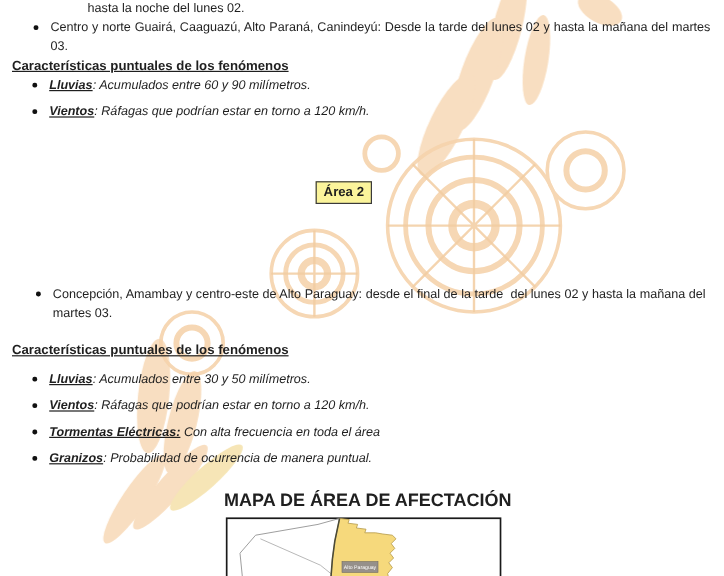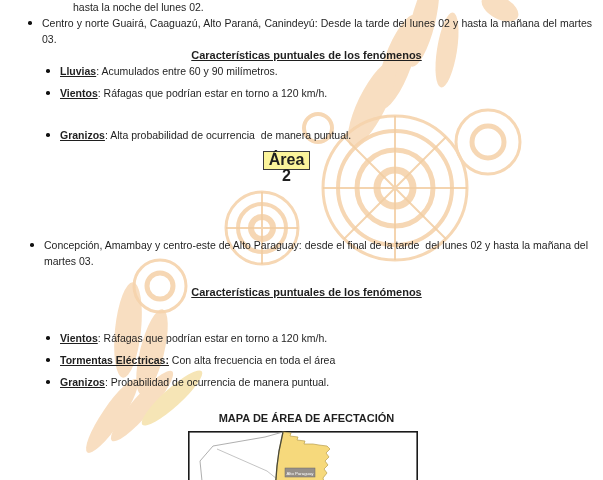--- a/index.html
+++ b/index.html
@@ -10,39 +10,39 @@
     color:#1f1f1f;font-size:10.5px;line-height:16px;
   }
   .layer{position:absolute;inset:0;}
   #watermark{z-index:0;}
   #content{z-index:1;}
   .abs{position:absolute;}
   .b{font-weight:normal;}
   .u{font-weight:bold;text-decoration:underline;}
   .pre{white-space:pre-wrap;}
   .heading{
-    left:10px;width:593px;text-align:center;
+    left:10px;width:593px;text-align:left;
     font-weight:bold;font-size:11px;text-decoration:underline;
   }
   .maptitle{
     left:10px;width:593px;text-align:center;
-    font-weight:bold;font-size:11px;
+    font-weight:bold;font-size:15px;
   }
   .bullet{padding-left:18px;}
   .dot{
     position:absolute;left:4px;top:6px;width:3.5px;height:3.5px;
     border-radius:50%;background:#111;
   }
   .dept{left:26px;width:544px;text-align:justify;}
-  .char-item{left:44px;width:540px;padding-left:16px;}
+  .char-item{left:25px;width:540px;padding-left:16px;font-style:italic;}
   .char-item .dot{left:2px;}
   .badge{
     left:263px;top:151px;width:47px;height:19px;
     background:#FBF49B;border:1.6px solid #3a3a3a;box-sizing:border-box;
-    text-align:center;font-weight:bold;font-size:16px;line-height:16px;
+    text-align:center;font-weight:bold;font-size:11px;line-height:16px;
   }
   #map-box{left:188px;top:431px;width:230px;height:160px;}
 </style>
 </head>
 <body>
 
 <svg id="watermark" class="layer" viewBox="0 0 603 480" xmlns="http://www.w3.org/2000/svg" aria-hidden="true">
   <g fill="#F8DBBA" opacity="0.9">
 
     <ellipse cx="423" cy="22" rx="12" ry="46" transform="rotate(14 423 22)"></ellipse>
@@ -91,35 +91,35 @@
   <div class="abs heading" style="top:47px;">Características puntuales de los fenómenos</div>
 
   <div class="abs char-item" style="top:63px;">
     <span class="dot"></span>
     <span class="u">Lluvias</span><span class="pre">: </span><span class="pre">Acumulados entre 60 y 90 milímetros.</span>
   </div>
   <div class="abs char-item" style="top:85px;">
     <span class="dot"></span>
     <span class="u">Vientos</span><span class="pre">: </span><span class="pre">Ráfagas que podrían estar en torno a 120 km/h.</span>
   </div>
-  <div class="abs char-item" style="top:127px;">
-    <span class="dot"></span>
-    <span class="u">Granizos</span><span class="pre">: </span><span class="pre">Alta probabilidad de ocurrencia  de manera puntual.</span>
-  </div>
 
   <div class="abs badge">Área 2</div>
 
 
   <div class="abs dept bullet" style="top:237px;">
     <span class="dot"></span>
     <span class="b">Concepción, Amambay y centro-este de Alto Paraguay:</span><span class="pre"> desde el final de la tarde  del lunes 02 y hasta la mañana del martes 03.</span>
   </div>
 
   <div class="abs heading" style="top:284px;">Características puntuales de los fenómenos</div>
 
+  <div class="abs char-item" style="top:308px;">
+    <span class="dot"></span>
+    <span class="u">Lluvias</span><span class="pre">: </span><span class="pre">Acumulados entre 30 y 50 milímetros.</span>
+  </div>
   <div class="abs char-item" style="top:330px;">
     <span class="dot"></span>
     <span class="u">Vientos</span><span class="pre">: </span><span class="pre">Ráfagas que podrían estar en torno a 120 km/h.</span>
   </div>
   <div class="abs char-item" style="top:374px;">
     <span class="dot"></span>
     <span class="u">Granizos</span><span class="pre">: </span><span class="pre">Probabilidad de ocurrencia de manera puntual.</span>
   </div>
   <div class="abs char-item" style="top:352px;">
     <span class="dot"></span>

